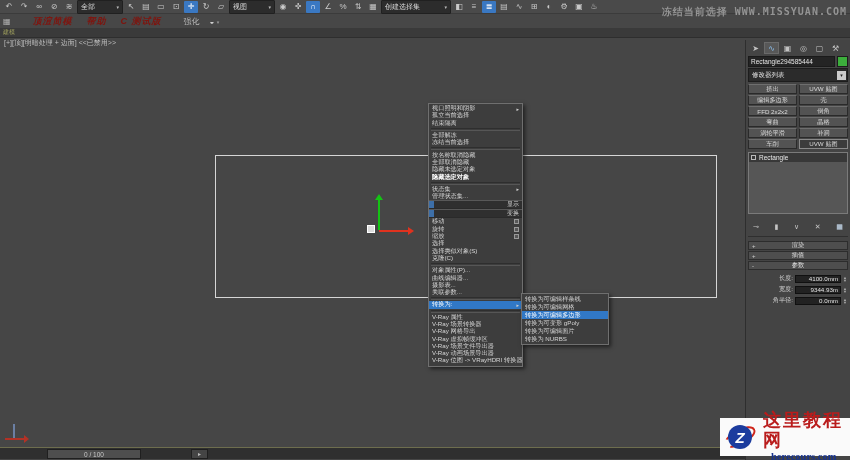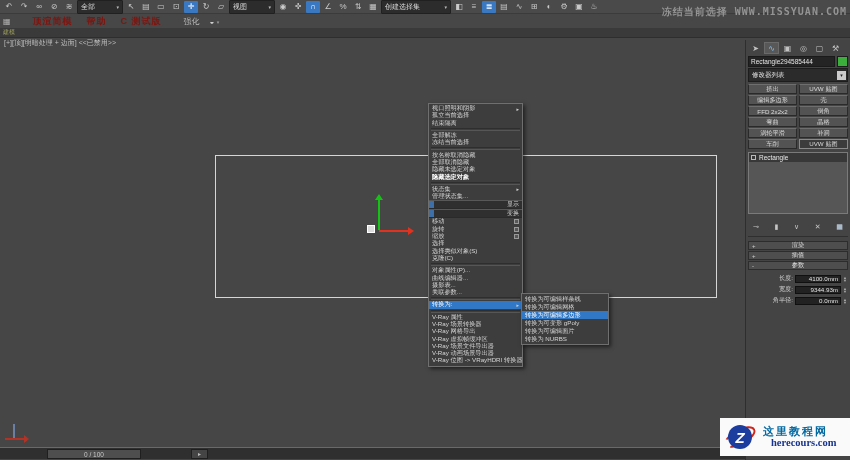--- a/index.html
+++ b/index.html
@@ -15,21 +15,21 @@
   .tb-it .val,.tb-it .caret{display:none;}
   .tb-it.select{background:#2c2c2c;border:1px solid #202020;color:#ddd;font-size:7px;
                 padding:0 3px;justify-content:space-between;gap:3px;}
   .tb-it.select .val,.tb-it.select .caret{display:inline;}
   .tb-it .caret{font-size:5px;color:#bbb;}
   .w1{width:38px;} .w3{width:62px;}
   .toolbar2{position:absolute;left:0;top:14px;width:850px;height:14px;background:#474747;
             border-bottom:1px solid #3a3a3a;display:flex;align-items:center;z-index:4;}
   .tb2-grid{margin-left:3px;font-size:8px;color:#b5b5b5;}
   .red-items{display:flex;gap:14px;margin-left:22px;}
-  .red-item{font-size:9px;font-weight:bold;color:#7e150f;letter-spacing:1px;}
+  .red-item{font-size:9px;font-weight:bold;color:#7e150f;letter-spacing:1px;font-style:italic;}
   .tb2-label{margin-left:22px;font-size:8px;color:#b9b9b9;}
   .tb2-toggle{margin-left:10px;font-size:8px;color:#cfcfcf;}
   .tb2-toggle .caret{font-size:5px;color:#999;}
   
   .ribbon{position:absolute;left:0;top:28px;width:850px;height:9px;background:#3a3a3a;
           border-bottom:1px solid #2e2e2e;display:flex;align-items:center;z-index:3;}
   .ribbon-tab{font-size:6px;color:#a3a35e;margin-left:3px;}
   
   .vp-label{position:absolute;left:4px;top:38px;font-size:7px;color:#bdbdbd;z-index:2;}
   .vp-rect{position:absolute;left:215px;top:155px;width:500px;height:141px;
@@ -133,21 +133,21 @@
   .wm-box{position:absolute;right:0;bottom:4px;width:130px;height:38px;background:#fafafa;
           display:flex;align-items:center;gap:4px;padding:1px 3px;box-sizing:border-box;z-index:21;}
   .wm-logo{position:relative;width:36px;height:32px;flex:0 0 auto;}
   .wm-circle{position:absolute;left:5px;top:4px;width:24px;height:24px;border-radius:50%;
              background:#1c3c9e;color:#fff;font-weight:bold;font-style:italic;font-size:15px;
              display:flex;align-items:center;justify-content:center;}
   .wm-swoosh{position:absolute;left:0;top:8px;width:34px;height:16px;border:2px solid #cf261b;
              border-radius:50%;border-left-color:transparent;transform:rotate(-28deg);
              box-sizing:border-box;}
   .wm-text{display:flex;flex-direction:column;line-height:1.1;}
-  .wm-title{font-size:11px;font-weight:bold;color:#0369a1;letter-spacing:2px;}
+  .wm-title{font-size:18px;font-weight:bold;color:#b91c1c;letter-spacing:2px;}
   .wm-url{font-size:10.5px;font-weight:bold;color:#16338f;padding-left:8px;
           font-family:"Liberation Serif","DejaVu Serif",serif;}
 </style>
 </head>
 <body>
 
 <div class="toolbar1">
 
 <div class="tb-it">
       <span class="glyph">↶</span>

